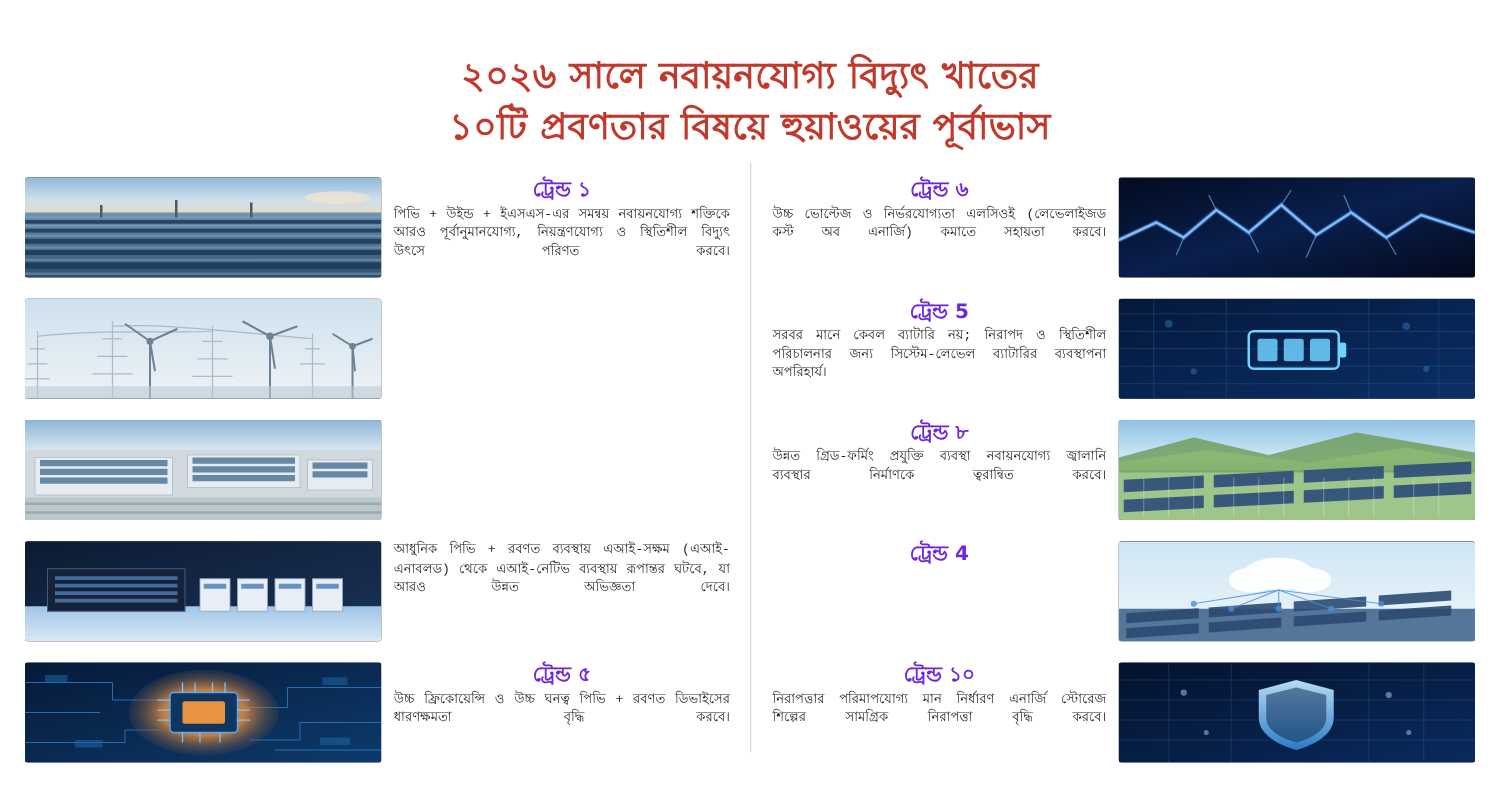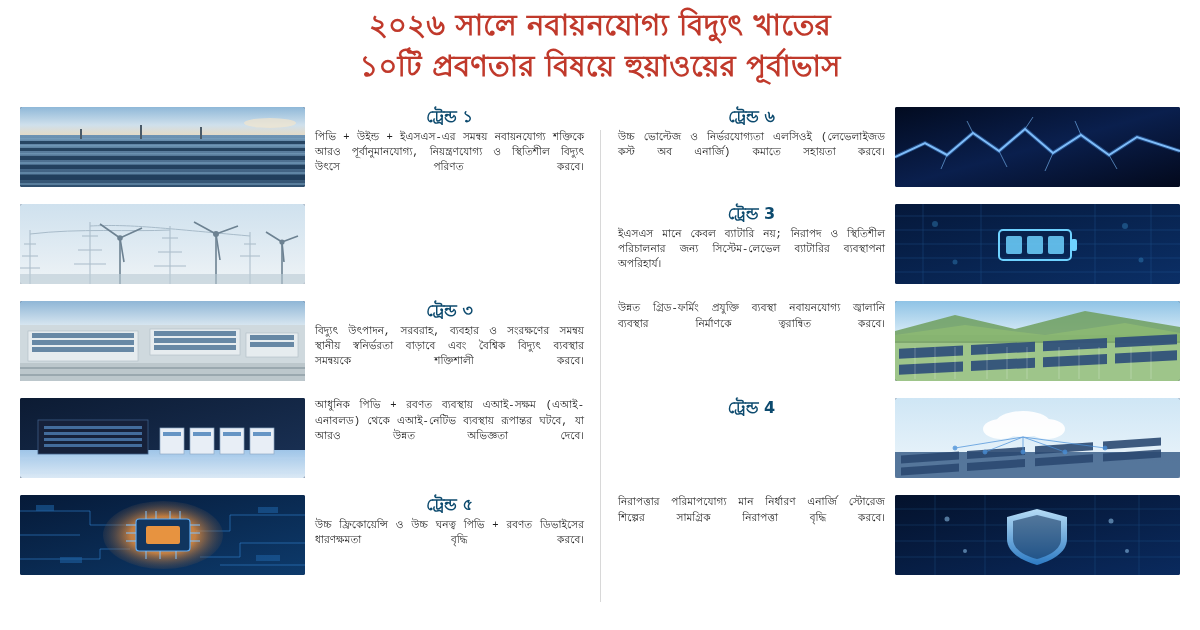--- a/index.html
+++ b/index.html
@@ -17,21 +17,21 @@
   .page {
     width: 1200px;
     height: 630px;
     position: relative;
     background: #ffffff;
     box-sizing: border-box;
   }
   .title-block {
     width: 100%;
     text-align: center;
-    padding-top: 5px;
+    padding-top: 40px;
   }
   .title-line {
     font-family: "DejaVu Sans", sans-serif;
     color: #c0392b;
     font-size: 29px;
     line-height: 1.42;
     font-weight: bold;
     letter-spacing: 0.2px;
   }
   .grid {
@@ -67,21 +67,21 @@
   .text-cell {
     flex: 1 1 auto;
     padding: 0 6px 0 10px;
     display: flex;
     flex-direction: column;
     justify-content: flex-start;
   }
   .text-cell.right-align { text-align: right; padding: 0 10px 0 6px; }
   .trend-label {
     font-family: "DejaVu Sans", sans-serif;
-    color: #0c4a6e;
+    color: #6d28d9;
     font-size: 16px;
     font-weight: bold;
     line-height: 1.2;
     margin-bottom: 3px;
     text-align: center;
   }
   .trend-desc {
     font-family: Liberation Mono, monospace;
     font-size: 10.5px;
     line-height: 1.45;
@@ -220,24 +220,20 @@
               <rect x="230" y="34" width="44" height="5"></rect>
                 <rect x="230" y="41" width="44" height="5"></rect>
             </g>
             <rect x="0" y="62" width="285" height="18" fill="#bcc7cc"></rect>
             <g fill="#9aa8af">
                 <rect x="0" y="66" width="285" height="2"></rect>
                 <rect x="0" y="73" width="285" height="2"></rect>
               </g>
           </svg>
         </div>
-        <div class="text-cell">
-          <div class="trend-label">ট্রেন্ড ৩</div>
-          <div class="trend-desc">বিদ্যুৎ উৎপাদন, সরবরাহ, ব্যবহার ও সংরক্ষণের সমন্বয় স্থানীয় স্বনির্ভরতা বাড়াবে এবং বৈশ্বিক বিদ্যুৎ ব্যবস্থার সমন্বয়কে শক্তিশালী করবে।</div>
-        </div>
       </div>
 
       <div class="row">
         <div class="thumb">
           <svg viewBox="0 0 285 80" preserveAspectRatio="none">
             <defs>
               <linearGradient id="g4bg" x1="0" y1="0" x2="1" y2="1">
                 <stop offset="0%" stop-color="#0c1b33"></stop>
                   <stop offset="100%" stop-color="#1b3358"></stop>
               </linearGradient>
@@ -343,22 +339,22 @@
             </g>
             <g stroke="#7fc0ff" stroke-width="1" fill="none" opacity="0.6">
               <path d="M52 48 L46 62 M104 44 L112 60 M158 46 L150 64 M214 48 L222 62 M78 26 L72 14 M130 22 L138 10 M186 28 L180 14"></path>
             </g>
           </svg>
         </div>
       </div>
 
       <div class="row">
         <div class="text-cell right-align">
-          <div class="trend-label">ট্রেন্ড 3</div>
-          <div class="trend-desc">ইএসএস মানে কেবল ব্যাটারি নয়; নিরাপদ ও স্থিতিশীল পরিচালনার জন্য সিস্টেম-লেভেল ব্যাটারির ব্যবস্থাপনা অপরিহার্য।</div>
+          <div class="trend-label">ট্রেন্ড 5</div>
+          <div class="trend-desc">সরবর মানে কেবল ব্যাটারি নয়; নিরাপদ ও স্থিতিশীল পরিচালনার জন্য সিস্টেম-লেভেল ব্যাটারির ব্যবস্থাপনা অপরিহার্য।</div>
         </div>
         <div class="thumb">
           <svg viewBox="0 0 285 80" preserveAspectRatio="none">
             <defs>
               <linearGradient id="g7bg" x1="0" y1="0" x2="1" y2="1">
                 <stop offset="0%" stop-color="#05183a"></stop>
                   <stop offset="100%" stop-color="#0b2f66"></stop>
               </linearGradient>
             </defs>
             <rect x="0" y="0" width="285" height="80" fill="url(#g7bg)"></rect>
@@ -378,20 +374,21 @@
                 <circle cx="60" cy="58" r="2.5"></circle>
               <circle cx="230" cy="22" r="3"></circle>
                 <circle cx="246" cy="56" r="2.5"></circle>
             </g>
           </svg>
         </div>
       </div>
 
       <div class="row">
         <div class="text-cell right-align">
+          <div class="trend-label">ট্রেন্ড ৮</div>
           <div class="trend-desc">উন্নত গ্রিড-ফর্মিং প্রযুক্তি ব্যবস্থা নবায়নযোগ্য জ্বালানি ব্যবস্থার নির্মাণকে ত্বরান্বিত করবে।</div>
         </div>
         <div class="thumb">
           <svg viewBox="0 0 285 80" preserveAspectRatio="none">
             <defs>
               <linearGradient id="g8sky" x1="0" y1="0" x2="0" y2="1">
                 <stop offset="0%" stop-color="#8fc3e6"></stop>
                   <stop offset="100%" stop-color="#d9ecf7"></stop>
               </linearGradient>
             </defs>
@@ -452,20 +449,21 @@
               <circle cx="170" cy="54" r="2" fill="#4a90d9"></circle>
                 <circle cx="60" cy="50" r="2" fill="#4a90d9"></circle>
               <circle cx="210" cy="50" r="2" fill="#4a90d9"></circle>
             </g>
           </svg>
         </div>
       </div>
 
       <div class="row">
         <div class="text-cell right-align">
+          <div class="trend-label">ট্রেন্ড ১০</div>
           <div class="trend-desc">নিরাপত্তার পরিমাপযোগ্য মান নির্ধারণ এনার্জি স্টোরেজ শিল্পের সামগ্রিক নিরাপত্তা বৃদ্ধি করবে।</div>
         </div>
         <div class="thumb">
           <svg viewBox="0 0 285 80" preserveAspectRatio="none">
             <defs>
               <linearGradient id="g10bg" x1="0" y1="0" x2="1" y2="1">
                 <stop offset="0%" stop-color="#04122c"></stop>
                   <stop offset="100%" stop-color="#0a2a5e"></stop>
               </linearGradient>
               <linearGradient id="g10sh" x1="0" y1="0" x2="0" y2="1">

